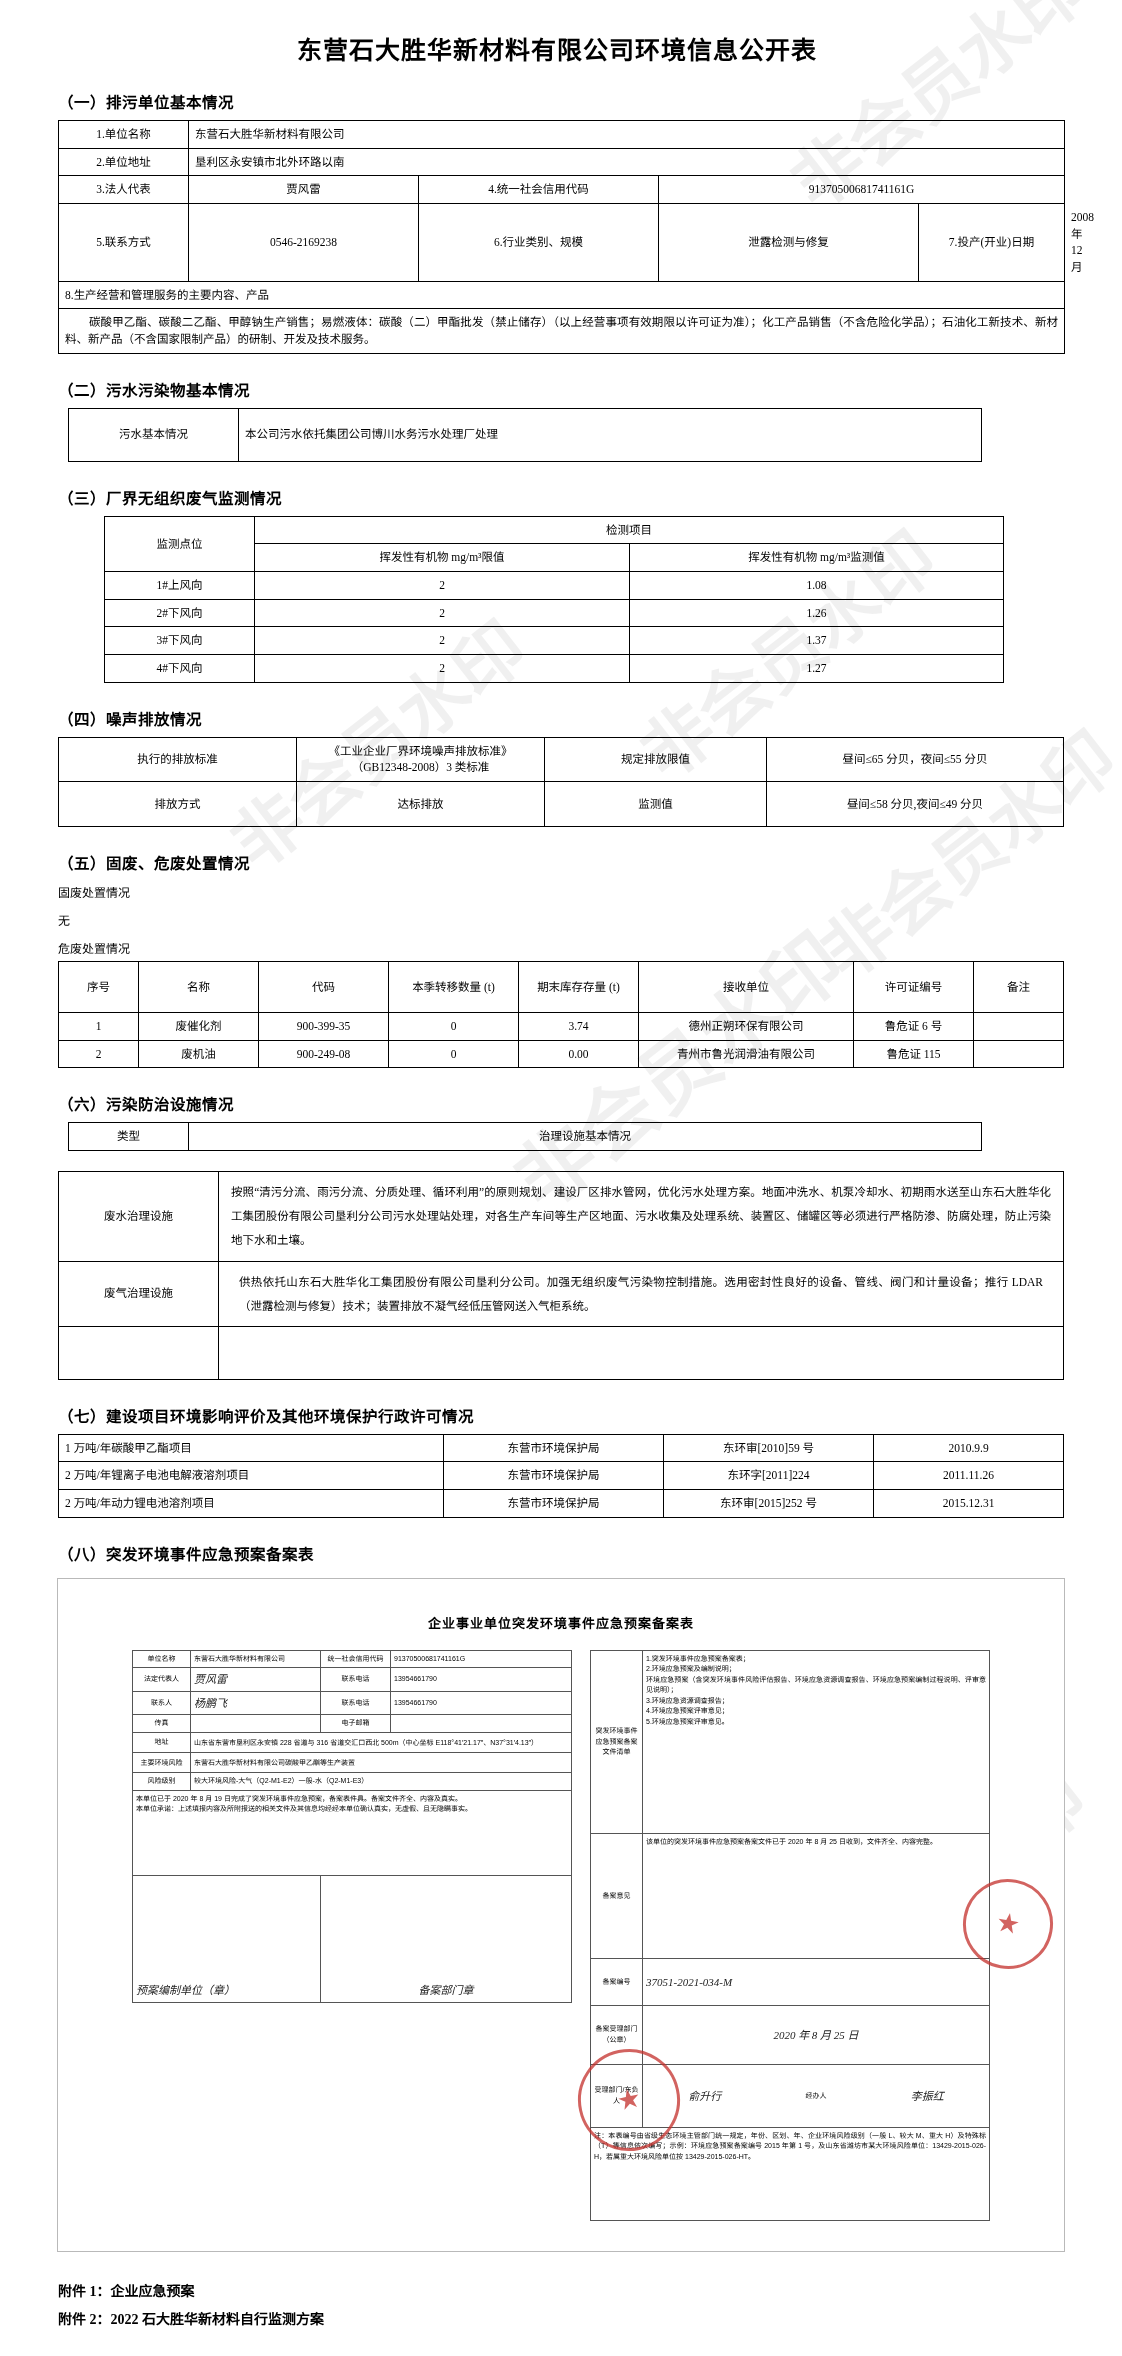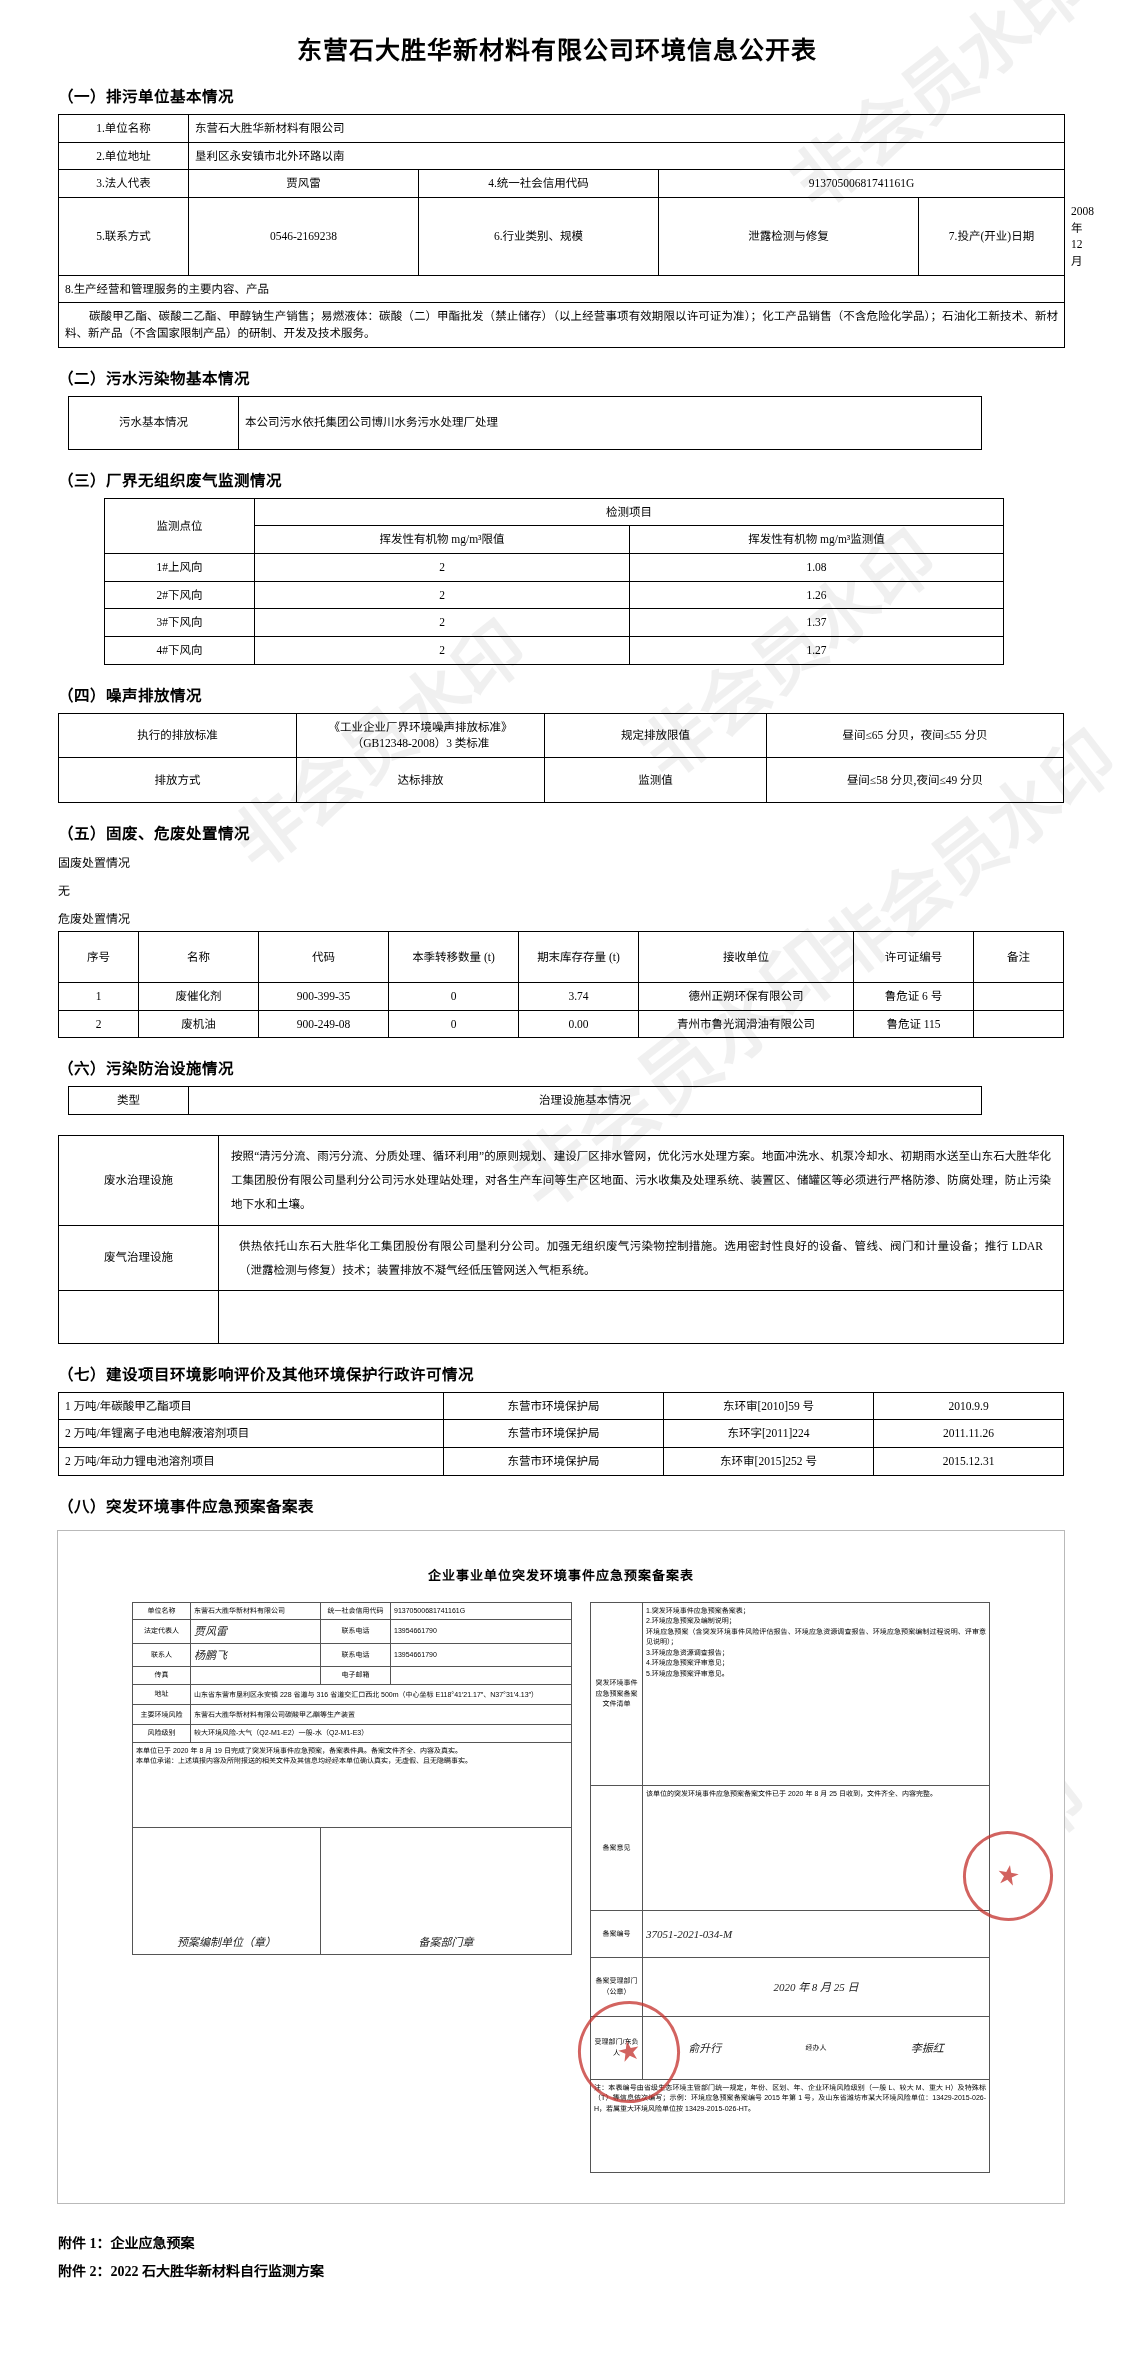--- a/index.html
+++ b/index.html
@@ -37,21 +37,21 @@
     text-align:center;
     font-size:25px;
     font-weight:bold;
     letter-spacing:1px;
     padding:30px 8px 0 0;
     font-family:"Liberation Serif","DejaVu Serif",serif;
   }
   .sec-title {
     font-size:15.5px;
     font-weight:bold;
-    margin:18px 0 8px 58px;
+    margin:24px 0 8px 58px;
     letter-spacing:0.5px;
   }
   .plain-line { font-size:12px; margin:10px 0 4px 58px; }
 
   
   table.t {
     border-collapse:collapse;
     margin:0 0 0 58px;
     width:1006px;
     font-size:11.5px;
@@ -413,21 +413,21 @@
           </tr>
           <tr>
             <td class="lbl">风险级别</td>
             <td colspan="3">较大环境风险-大气（Q2-M1-E2）一般-水（Q2-M1-E3）</td>
           </tr>
           <tr>
             <td colspan="4" class="scan-note" style="height:78px; vertical-align:top; white-space:pre-line">本单位已于 2020 年 8 月 19 日完成了突发环境事件应急预案，备案表件具。备案文件齐全、内容及真实。
 本单位承诺：上述填报内容及所附报送的相关文件及其信息均经经本单位确认真实，无虚假、且无隐瞒事实。</td>
           </tr>
           <tr>
-            <td colspan="2" style="height:120px; vertical-align:bottom; text-align:center">
+            <td colspan="2" style="height:120px; vertical-align:bottom; text-align:left">
               <span class="sig">预案编制单位（章）</span>
             </td>
             <td colspan="2" style="vertical-align:bottom; text-align:center">
               <span class="sig">备案部门章</span>
             </td>
           </tr>
         </tbody>
           </table>
       </div>
 

